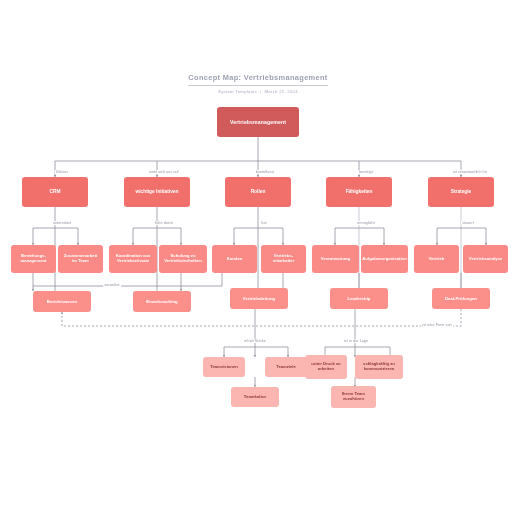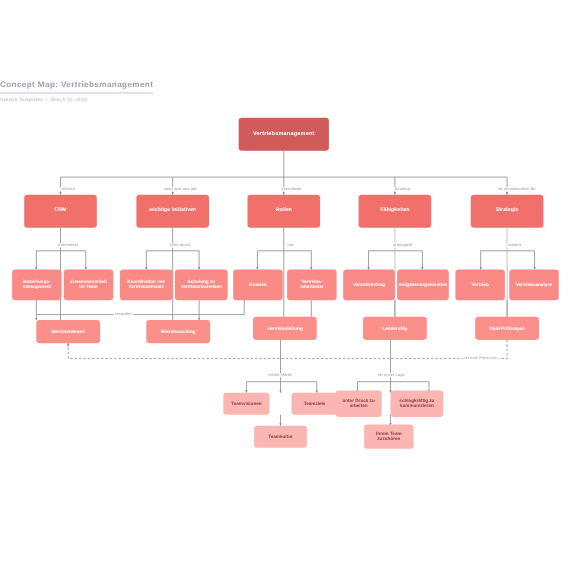--- a/index.html
+++ b/index.html
@@ -5,21 +5,21 @@
   html,body{margin:0;padding:0;}
   body{
     width:516px;height:516px;background:#ffffff;
     font-family:"Liberation Sans","DejaVu Sans",sans-serif;
     overflow:hidden;position:relative;
   }
   #canvas{position:absolute;left:0;top:0;width:516px;height:516px;}
   #svg-layer{position:absolute;left:0;top:0;width:516px;height:516px;}
 
   
-  .hdr{position:absolute;left:0;top:66px;width:516px;}
+  .hdr{position:absolute;left:0;top:66px;width:516px;text-align:center;}
   .hdr-title{
     font-size:7.4px;font-weight:bold;color:#9ea0b5;letter-spacing:.35px;
     padding-bottom:2.5px;display:inline-block;
     border-bottom:1px solid #c9cbd8;
   }
   .hdr-sub{
     margin-top:3px;font-size:4.3px;color:#a9abbd;letter-spacing:.25px;
   }
   .hdr-sub .sep{padding:0 3px;color:#c2c4d2;}
 

